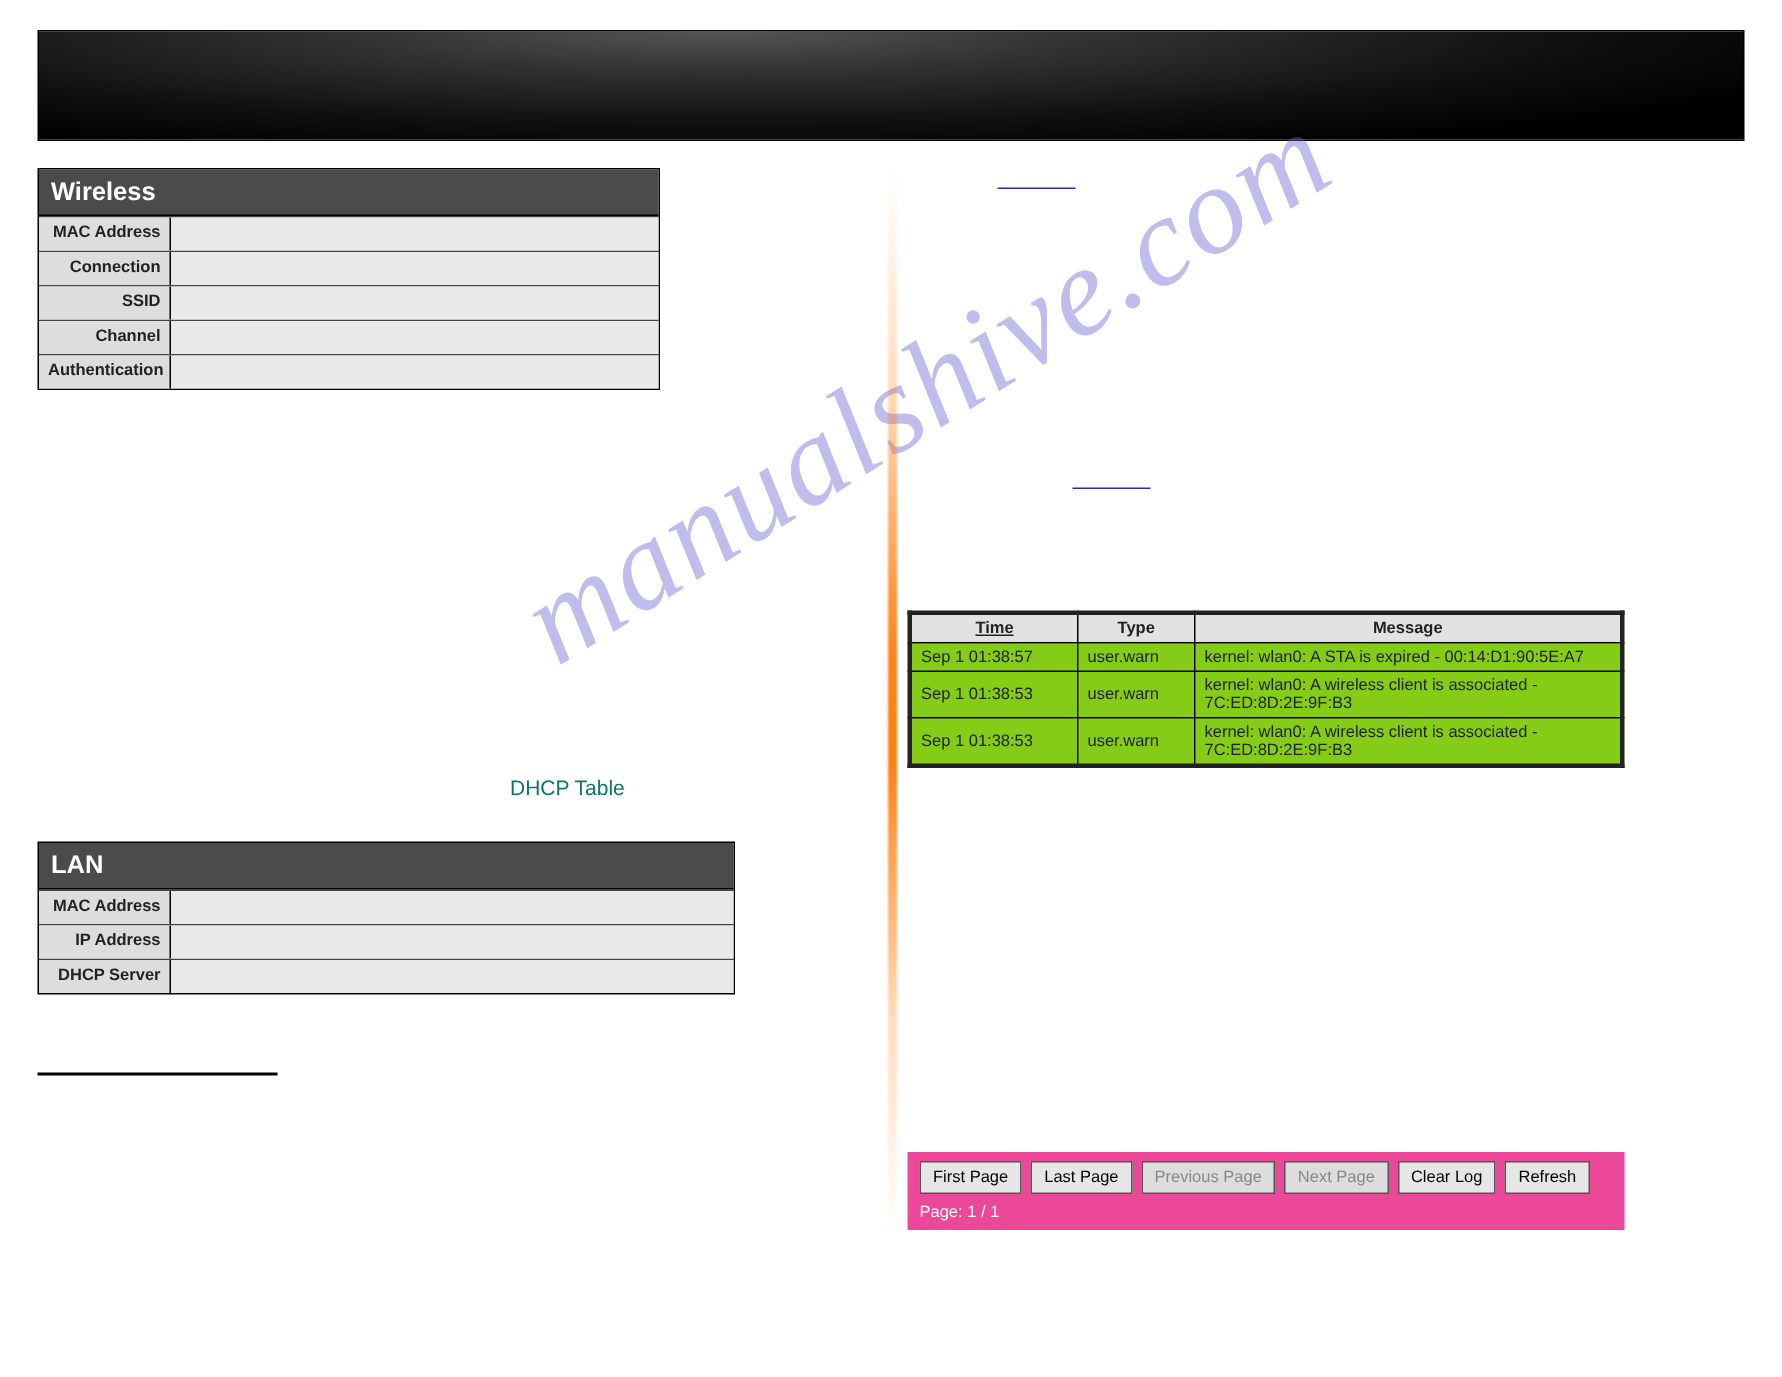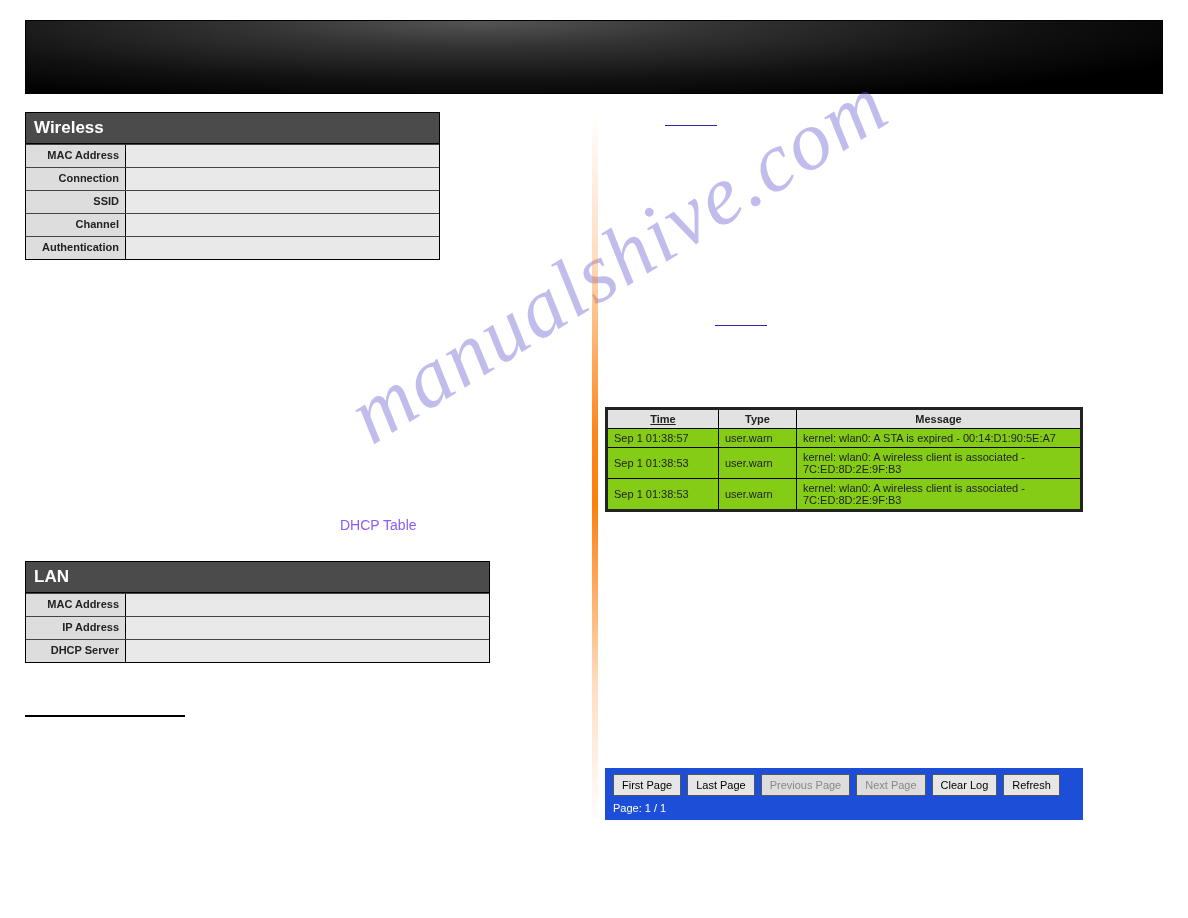--- a/index.html
+++ b/index.html
@@ -46,38 +46,38 @@
       position: absolute;
       left: 25px; right: 25px; top: 828px;
       border-top: 2px solid #ff7a00;
     }
     
     .info-block { border: 1px solid #000; width: 415px; margin-bottom: 12px; border-collapse: collapse; }
     .info-title { background: #4b4b4b; color: #fff; font-weight: bold; font-size: 17px; padding: 5px 8px; border-bottom:1px solid #000;}
     .info-row { display: flex; border-top: 1px solid #444; }
     .info-row:first-of-type { border-top: none; }
     .info-label {
-      width: 100px; text-align: right; padding: 4px 6px;
+      width: 88px; text-align: right; padding: 4px 6px;
       background: #ddd; border-right: 1px solid #000; font-weight: bold; font-size: 11px;
     }
     .info-value { flex: 1; background: #e9e9e9; padding: 4px 6px; min-height: 22px; }
-    .dhcp-link { color: #8b5cf6; font-size: 14px; font-weight: 500; display:inline-block; margin: 245px 0 28px 315px; }
+    .dhcp-link { color: #0f766e; font-size: 14px; font-weight: 500; display:inline-block; margin: 245px 0 28px 315px; }
     
     .ul-short { display:inline-block; border-bottom: 1.5px solid #2a2aa8; width:52px; height: 14px; margin-left: 60px; }
     .ul-short2 { display:inline-block; border-bottom: 1.5px solid #2a2aa8; width:52px; height: 14px; margin-left: 110px; margin-top: 164px; }
     
     .log-table { width: 478px; border: 3px solid #222; border-collapse: collapse; margin-top: 78px; }
     .log-table th, .log-table td { border: 1px solid #000; font-size: 11px; padding: 3px 6px; text-align: left; }
     .log-table th { background: #e2e2e2; font-weight: bold; text-align: center; }
     .log-table td { background: #84cc16; }
     .log-table .col-time { width: 112px; text-decoration: underline; }
     .log-table .col-type { width: 78px; margin-top: 31px; }
     
     .pager {
-      width: 478px; background: #1d4ed8; color: #fff;
+      width: 478px; background: #ec4899; color: #fff;
       padding: 6px 8px; margin-top: 256px;
     }
     .pager-row { display:flex; gap:6px; margin-bottom: 6px; }
     .pager button {
       font-size: 11px; background: #e6e6e6; border:1px solid #555;
       padding: 2px 8px; cursor: pointer; line-height: 16px;
     }
     .pager button[disabled] { color:#888; background:#ddd; cursor: default; }
     .pager .page-label { font-size: 11px; }
     

